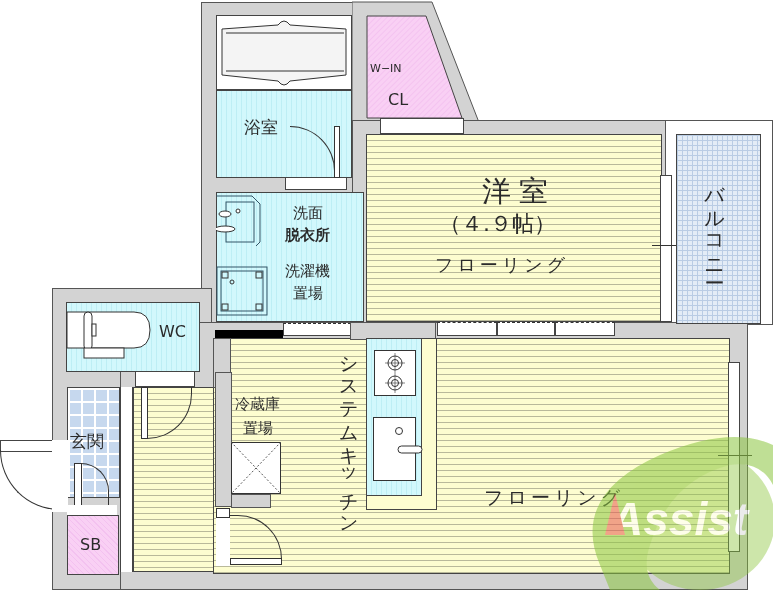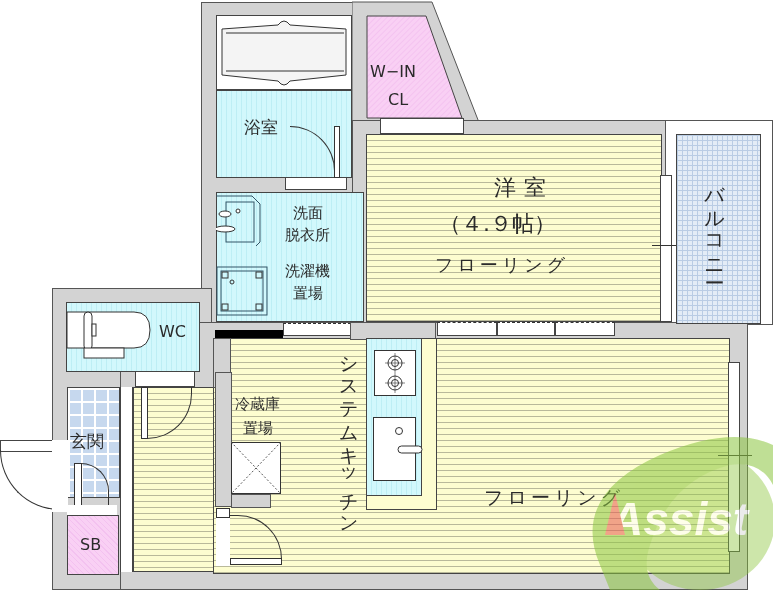--- a/index.html
+++ b/index.html
@@ -44,42 +44,42 @@
 
 <svg class="abs" style="left:366px;top:15px;" width="100" height="105">
   <defs>
     <pattern id="pinkhatch" width="4" height="4" patternUnits="userSpaceOnUse" patternTransform="rotate(45)">
       <rect width="4" height="4" fill="#f9d0f4"></rect>
         <line x1="0" y1="0" x2="0" y2="4" stroke="#efb6ec" stroke-width="1"></line>
     </pattern>
   </defs>
   <polygon points="1,1 60,1 96,103 1,103" fill="url(#pinkhatch)" stroke="#444" stroke-width="1"></polygon>
 </svg>
-<span class="label" style="left:370px;top:63px;font-size:16px;">W−IN</span>
+<span class="label" style="left:370px;top:63px;font-size:11px;">W−IN</span>
 <span class="label" style="left:388px;top:91px;font-size:16px;">CL</span>
 <div class="abs white" style="left:380px;top:118px;width:84px;height:16px;"></div>
 <svg class="abs" style="left:382px;top:134px;" width="28" height="14">
   <polygon points="1,0 27,0 14,13" fill="#fff" stroke="#333" stroke-width="1"></polygon>
 </svg>
 
 <div class="abs floor" style="left:366px;top:134px;width:296px;height:188px;">
-  <span class="label" style="left:115px;top:40px;font-size:22px;letter-spacing:8px;margin-left:12px;">洋室</span>
+  <span class="label" style="left:115px;top:40px;font-size:29px;letter-spacing:8px;">洋室</span>
   <span class="label" style="left:72px;top:76px;font-size:22px;">（４.９帖）</span>
   <span class="label" style="left:68px;top:120px;font-size:18px;letter-spacing:4px;">フローリング</span>
 </div>
 <div class="abs white" style="left:660px;top:175px;width:12px;height:147px;border-left:1px solid #444;"></div>
 <div class="abs" style="left:652px;top:245px;width:34px;height:1px;background:#333;"></div>
 
 <div class="abs tile" style="left:676px;top:134px;width:85px;height:190px;">
   <span class="label vtext" style="left:26px;top:38px;font-size:20px;">バルコニー</span>
 </div>
 
 <div class="abs wet" style="left:216px;top:192px;width:148px;height:130px;">
   <span class="label" style="left:76px;top:12px;font-size:15px;">洗面</span>
-  <span class="label" style="left:68px;top:34px;font-size:15px;">脱衣所</span>
+  <span class="label" style="left:68px;top:34px;font-size:15px;font-weight:bold;">脱衣所</span>
   <span class="label" style="left:68px;top:70px;font-size:15px;">洗濯機</span>
   <span class="label" style="left:76px;top:92px;font-size:15px;">置場</span>
 </div>
 <svg class="abs" style="left:216px;top:192px;" width="50" height="54">
   <path d="M0,4 L36,4 L44,12 L44,50 L36,58 L0,58" fill="none" stroke="#356" stroke-width="1"></path>
   <rect x="10" y="10" width="28" height="40" fill="none" stroke="#356" stroke-width="1"></rect>
   <ellipse cx="9" cy="22" rx="6" ry="3" fill="#fff" stroke="#333"></ellipse>
   <ellipse cx="9" cy="37" rx="10" ry="3" fill="#fff" stroke="#333"></ellipse>
   <circle cx="22" cy="19" r="2" fill="#fff" stroke="#333"></circle>
 </svg>

